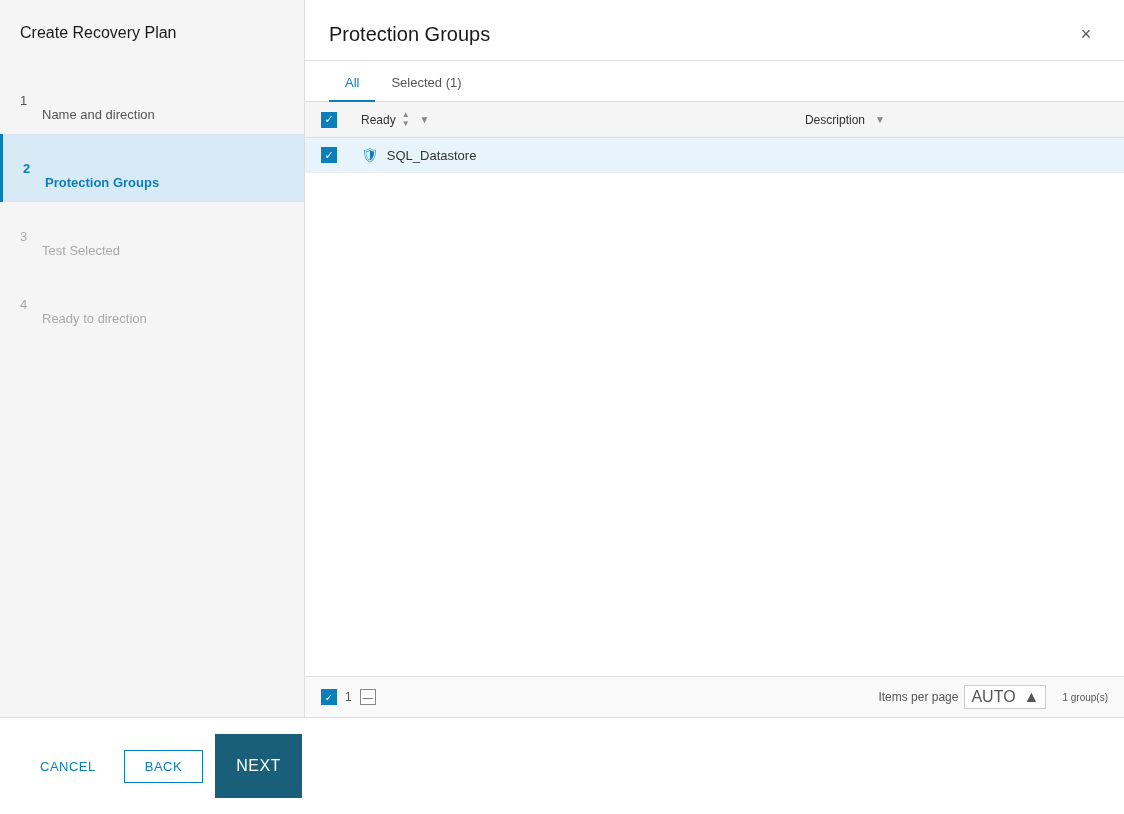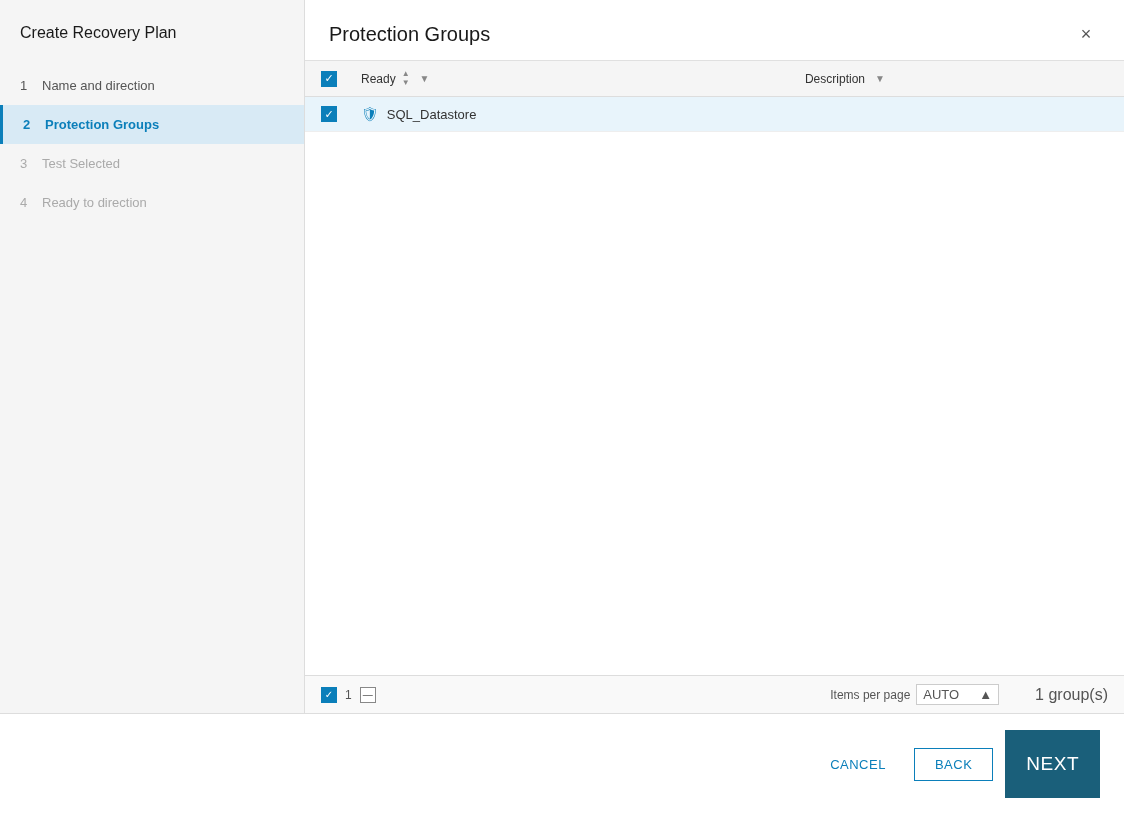--- a/index.html
+++ b/index.html
@@ -87,20 +87,21 @@
     }
 
     .step-number {
       font-size: 13px;
       margin-right: 8px;
       min-width: 14px;
     }
 
     .step-label {
       font-size: 13px;
+      margin-top: 29px;
     }
 
     
     .main-content {
       flex: 1;
       display: flex;
       flex-direction: column;
       background: #fff;
       overflow: hidden;
     }
@@ -313,40 +314,39 @@
       align-items: center;
       gap: 6px;
       font-size: 12px;
       color: #555;
       justify-content: space-between;
     }
 
     .per-page-select {
       display: flex;
       align-items: center;
-      gap: 20px;
+      gap: 8px;
       border: 1px solid #ccc;
       padding: 2px 6px;
       background: #fff;
       cursor: pointer;
-      font-size: 13px;
+      font-size: 16px;
     }
 
     .footer-groups {
-      font-size: 16px;
-      color: #555;
-      margin-left: 28px;
+      font-size: 10px;
+      color: #555;
+      margin-left: 8px;
       text-align: right;
     }
 
     
     .dialog-footer {
       display: flex;
       align-items: center;
-      justify-content: flex-end;
       padding: 16px 24px;
       border-top: 1px solid #ddd;
       gap: 12px;
       background: #fff;
     }
 
     .btn-cancel {
       background: none;
       border: none;
       color: #0b7fba;
@@ -365,21 +365,21 @@
       font-weight: 500;
       cursor: pointer;
       padding: 8px 20px;
       letter-spacing: 0.5px;
     }
 
     .btn-next {
       background: #1a5f7a;
       border: 1px solid #1a5f7a;
       color: #fff;
-      font-size: 19px;
+      font-size: 16px;
       font-weight: 500;
       cursor: pointer;
       padding: 22px 20px;
       letter-spacing: 0.5px;
     }
   </style>
 </head>
 <body>
 
 <div class="dialog">
@@ -406,20 +406,28 @@
         </li>
       </ul>
     </div>
 
     <div class="main-content">
       <div class="main-header">
         <h2 class="main-title">Protection Groups</h2>
         <button class="close-btn">×</button>
       </div>
 
+      <div class="tabs-bar">
+        <div class="tab active">
+          <span>All</span>
+        </div>
+        <div class="tab">
+          <span>Selected (1)</span>
+        </div>
+      </div>
 
       <div class="table-container">
         <table class="data-table">
           <thead>
             <tr>
               <th>
                 <div class="checkbox-custom">
                   <span class="checkmark">✓</span>
                 </div>
               </th>

